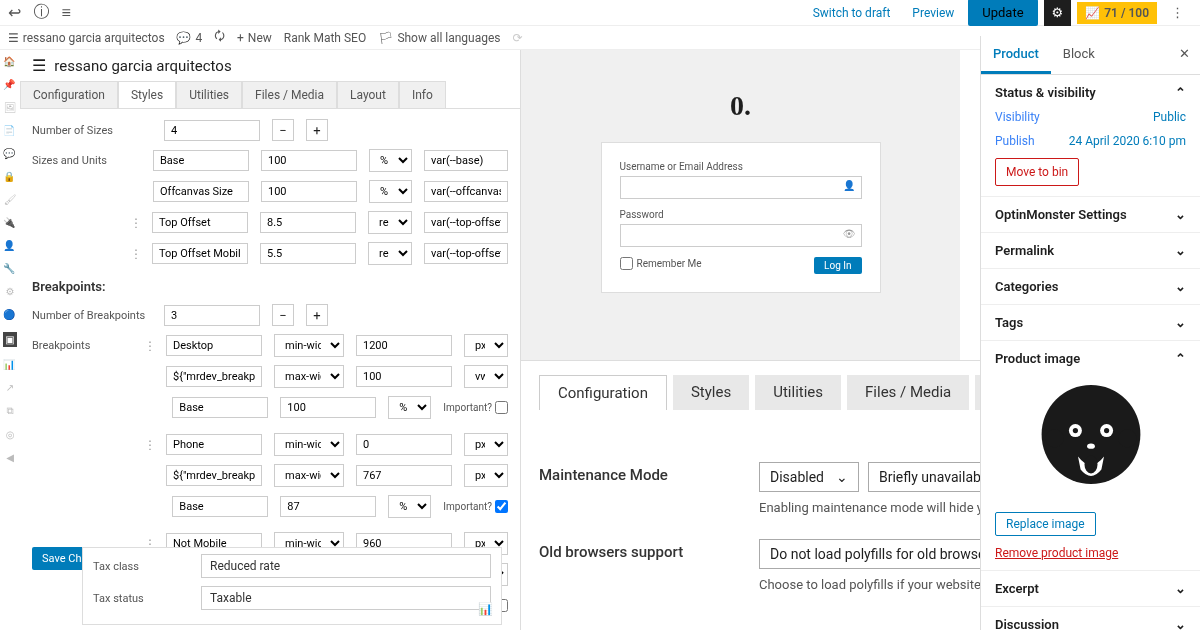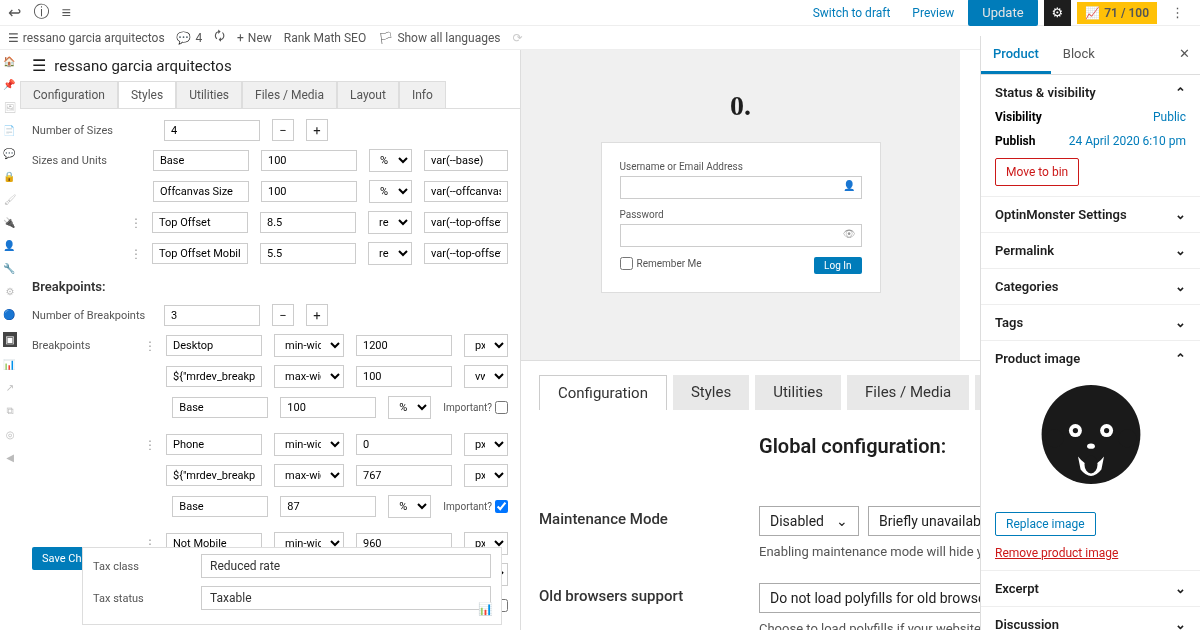--- a/index.html
+++ b/index.html
@@ -4,21 +4,21 @@
 <style>
 * { box-sizing: border-box; margin: 0; padding: 0; font-family: -apple-system, BlinkMacSystemFont, "Segoe UI", Roboto, sans-serif; }
 body { width: 1200px; height: 630px; overflow: hidden; background: #fff; font-size: 13px; color: #1e1e1e; position: relative; }
 
 
 .topbar { height: 26px; display: flex; align-items: center; padding: 0 8px; border-bottom: 1px solid #eee; }
 .topbar-left { display: flex; align-items: center; gap: 12px; color: #555; }
 .topbar-left span { font-size: 16px; }
 .topbar-right { margin-left: auto; display: flex; align-items: center; gap: 6px; }
 .topbar-right a { color: #007cba; text-decoration: none; font-size: 12px; padding: 4px 8px; }
-.btn-update { background: #007cba; color: #e5e5e5; padding: 6px 14px; border-radius: 2px; font-size: 13px; cursor: pointer; }
+.btn-update { background: #007cba; color: #000000; padding: 6px 14px; border-radius: 2px; font-size: 13px; cursor: pointer; }
 .btn-gear { background: #1e1e1e; color: #fff; padding: 6px 8px; }
 .score-badge { background: #ffc107; color: #555; padding: 4px 8px; font-size: 12px; font-weight: 600; display: flex; align-items: center; gap: 4px; }
 .dots-v { padding: 4px 8px; color: #555; }
 
 
 .adminstrip { height: 24px; background: #fff; border-bottom: 1px solid #eee; display: flex; align-items: center; padding: 0 8px; font-size: 12px; color: #555; gap: 12px; }
 .adminstrip span { display: inline-flex; align-items: center; gap: 4px; }
 
 
 .leftrail { position: absolute; left: 0; top: 50px; width: 20px; background: #fff; display: flex; flex-direction: column; gap: 12px; padding-top: 6px; align-items: center; }
@@ -81,21 +81,21 @@
 .rightbar { position: absolute; right: 0; top: 36px; width: 220px; height: 604px; background: #fff; border-left: 1px solid #ddd; font-size: 13px; }
 .rb-tabs { display: flex; border-bottom: 1px solid #ddd; }
 .rb-tab { padding: 10px 12px; font-size: 13px; cursor: pointer; color: #555; }
 .rb-tab.active { color: #007cba; border-bottom: 3px solid #007cba; font-weight: 500; }
 .rb-close { margin-left: auto; padding: 10px; cursor: pointer; color: #555; }
 .rb-sect { border-bottom: 1px solid #eee; padding: 10px 14px; }
 .rb-sect-h { display: flex; justify-content: space-between; align-items: center; font-weight: 600; font-size: 13px; color: #1e1e1e; cursor: pointer; }
 .rb-body { padding-top: 10px; font-size: 12px; }
 .rb-kv { display: flex; justify-content: space-between; margin-bottom: 10px; }
 .rb-kv .v { color: #007cba; }
-.rb-kv .k { color: #000000; font-weight: bold; }
+.rb-kv .k { color: #3b82f6; }
 .btn-outline { border: 1px solid #cc1818; color: #cc1818; background: #fff; padding: 6px 10px; font-size: 12px; border-radius: 2px; cursor: pointer; }
 .btn-outline-blue { border: 1px solid #007cba; color: #007cba; background: #fff; padding: 4px 10px; font-size: 12px; border-radius: 2px; cursor: pointer; }
 .rb-link-red { color: #cc1818; font-size: 12px; text-decoration: underline; cursor: pointer; }
 
 
 .avatar { display: block; margin: 0 auto; }
 </style>
 </head>
 <body>
 
@@ -318,23 +318,20 @@
   <div class="center-bottom">
     <div class="cb-tabs">
       <div class="cb-tab active">Configuration</div>
       <div class="cb-tab">Styles</div>
       <div class="cb-tab">Utilities</div>
       <div class="cb-tab">Files / Media</div>
       <div class="cb-tab">Layout</div>
     </div>
     <div class="cb-row">
         <div class="cb-label"></div>
-        <div class="cb-ctrl">
-          <div class="cb-h">Global configuration:</div>
-        </div>
       </div>
     <div class="cb-row">
       <div class="cb-label">Maintenance Mode</div>
       <div class="cb-ctrl">
         <span class="selectish">
             <span>Disabled</span> 
             <span>⌄</span>
           </span>
         <span class="selectish" style="margin-left:6px;">Briefly unavailable</span>
         <div class="cb-hint">Enabling maintenance mode will hide your</div>

